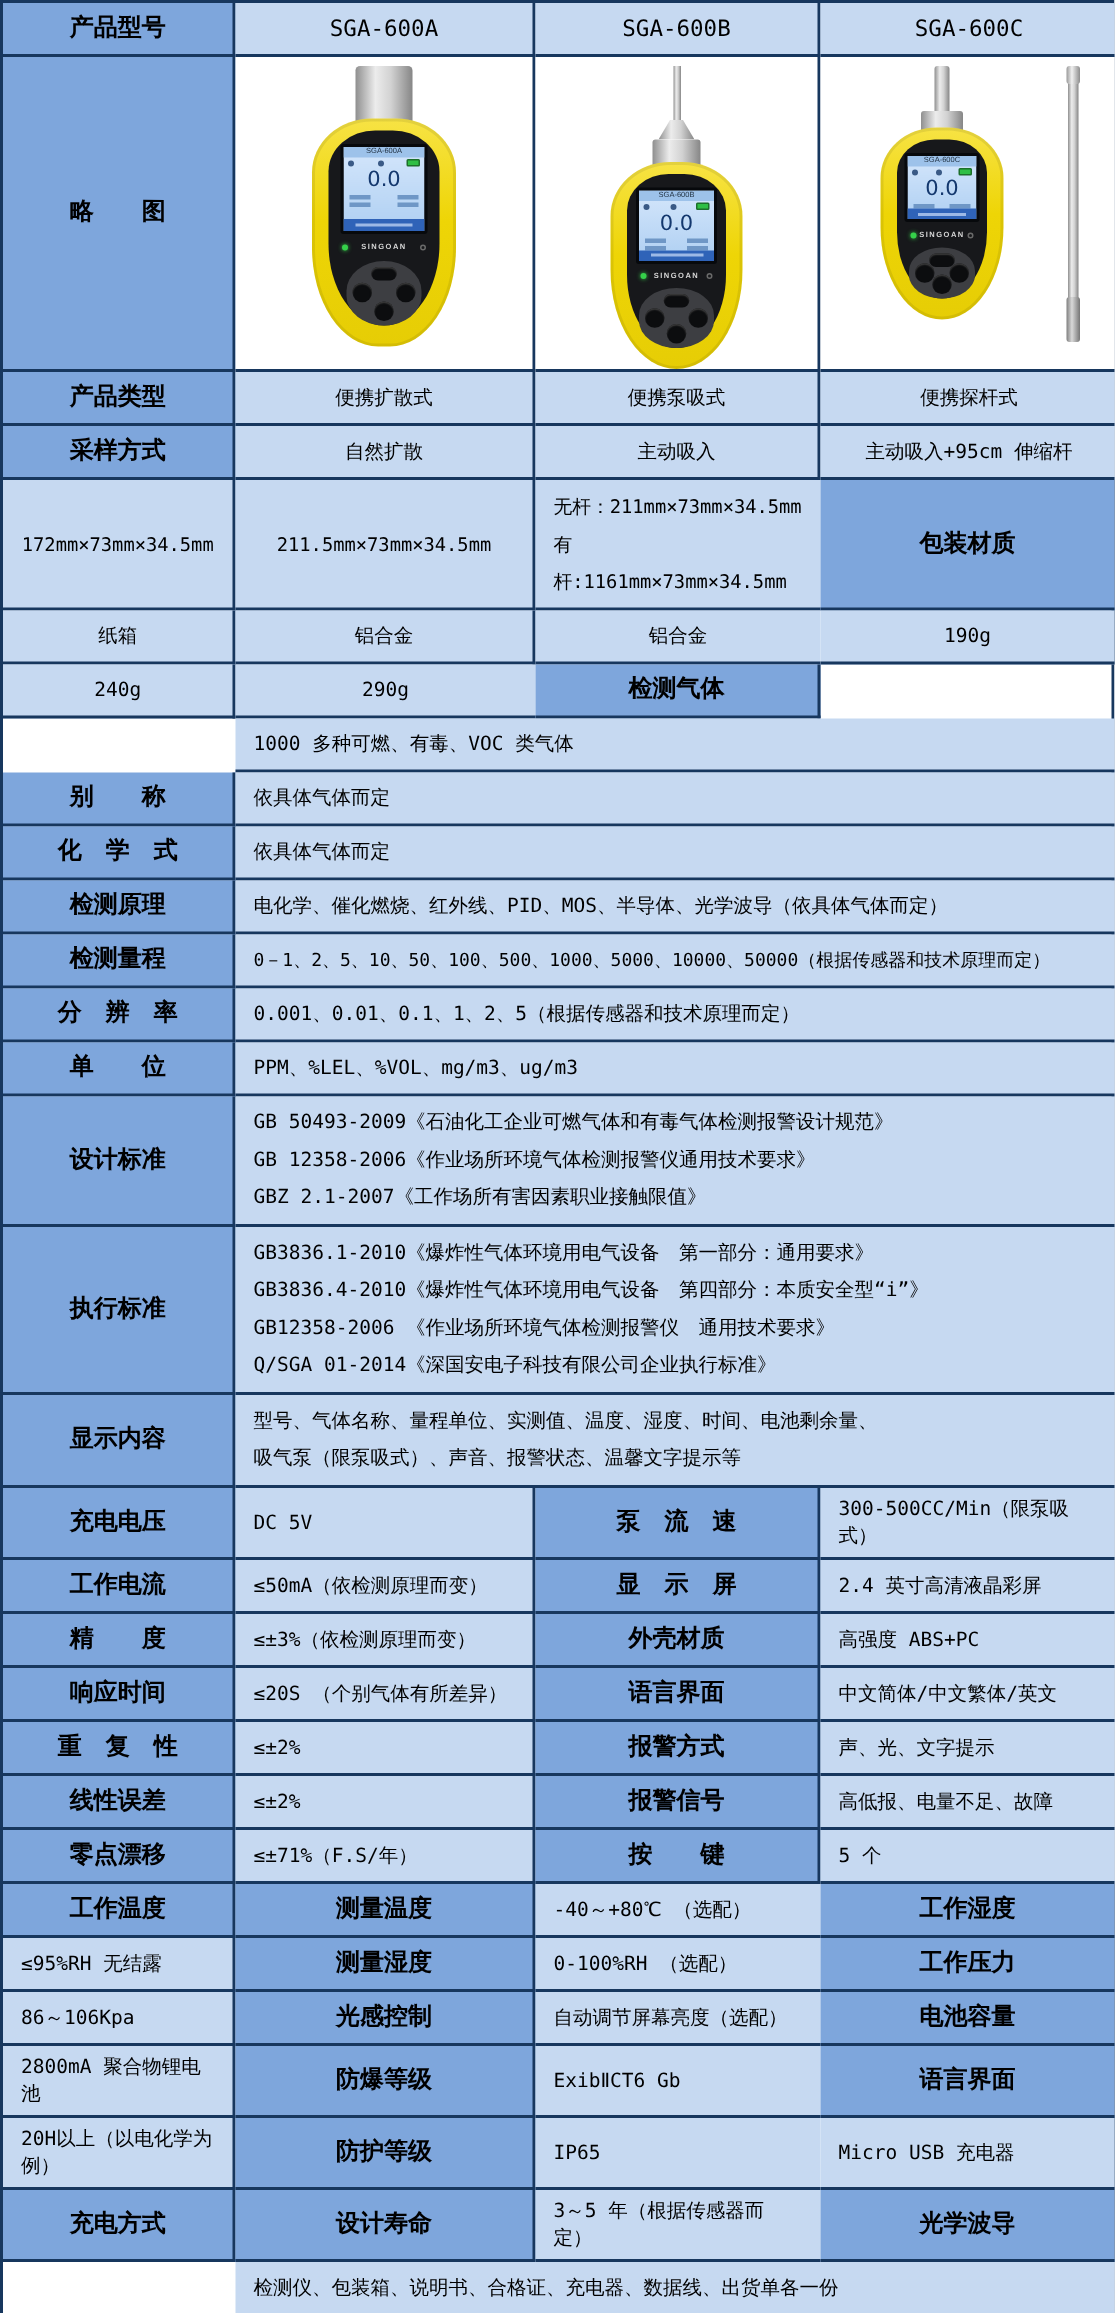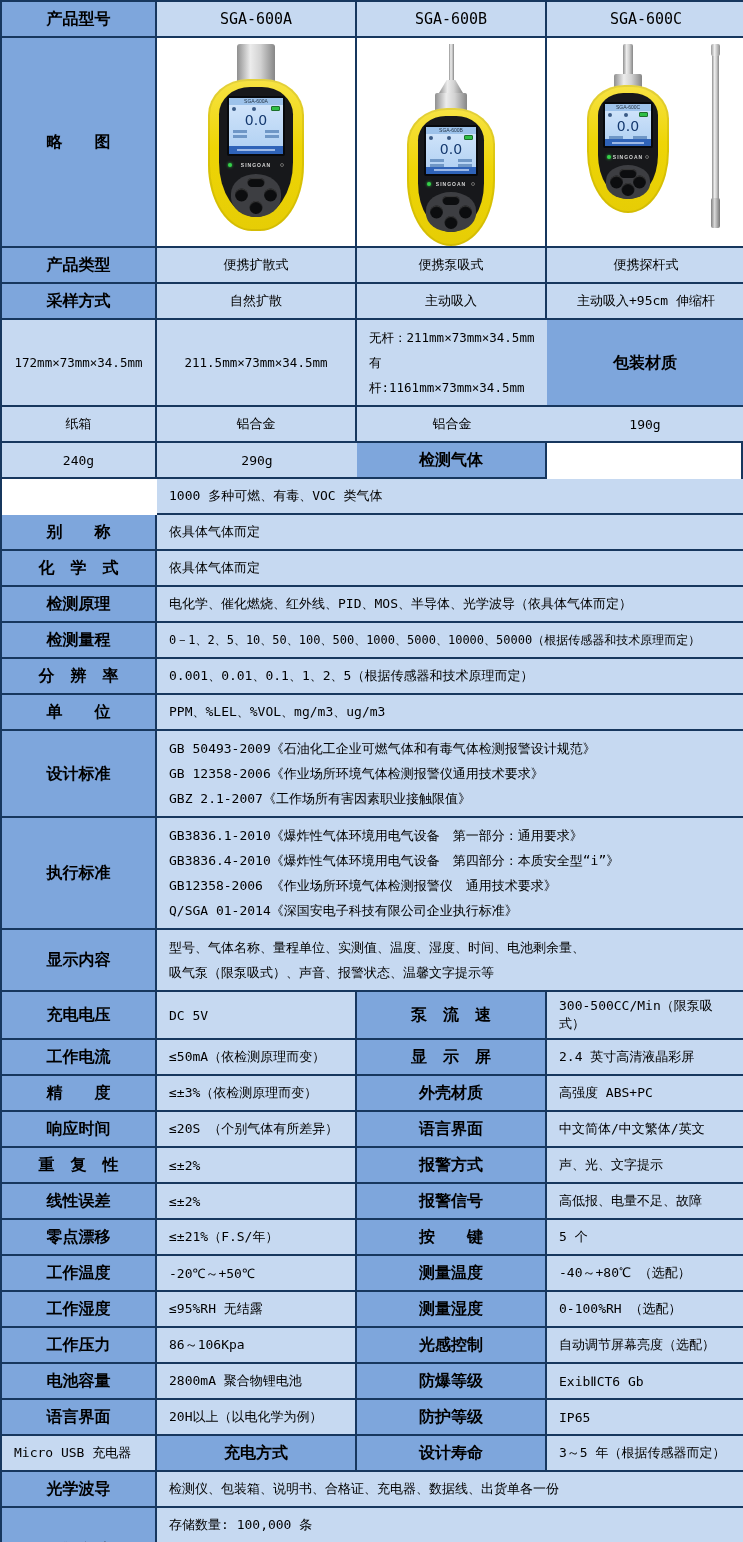--- a/index.html
+++ b/index.html
@@ -324,26 +324,25 @@
   <div class="cell val left">≤±2%</div>
   <div class="cell lbl">报警方式</div>
   <div class="cell val left last">声、光、文字提示</div>
 
   <div class="cell lbl">线性误差</div>
   <div class="cell val left">≤±2%</div>
   <div class="cell lbl">报警信号</div>
   <div class="cell val left last">高低报、电量不足、故障</div>
 
   <div class="cell lbl">零点漂移</div>
-  <div class="cell val left">≤±21%（F.S/年）</div>
+  <div class="cell val left">≤±71%（F.S/年）</div>
   <div class="cell lbl">按　　键</div>
   <div class="cell val left last">5 个</div>
 
   <div class="cell lbl">工作温度</div>
-  <div class="cell val left">-20℃～+50℃</div>
   <div class="cell lbl">测量温度</div>
   <div class="cell val left last">-40～+80℃ （选配）</div>
 
   <div class="cell lbl">工作湿度</div>
   <div class="cell val left">≤95%RH 无结露</div>
   <div class="cell lbl">测量湿度</div>
   <div class="cell val left last">0-100%RH （选配）</div>
 
   <div class="cell lbl">工作压力</div>
   <div class="cell val left">86～106Kpa</div>

